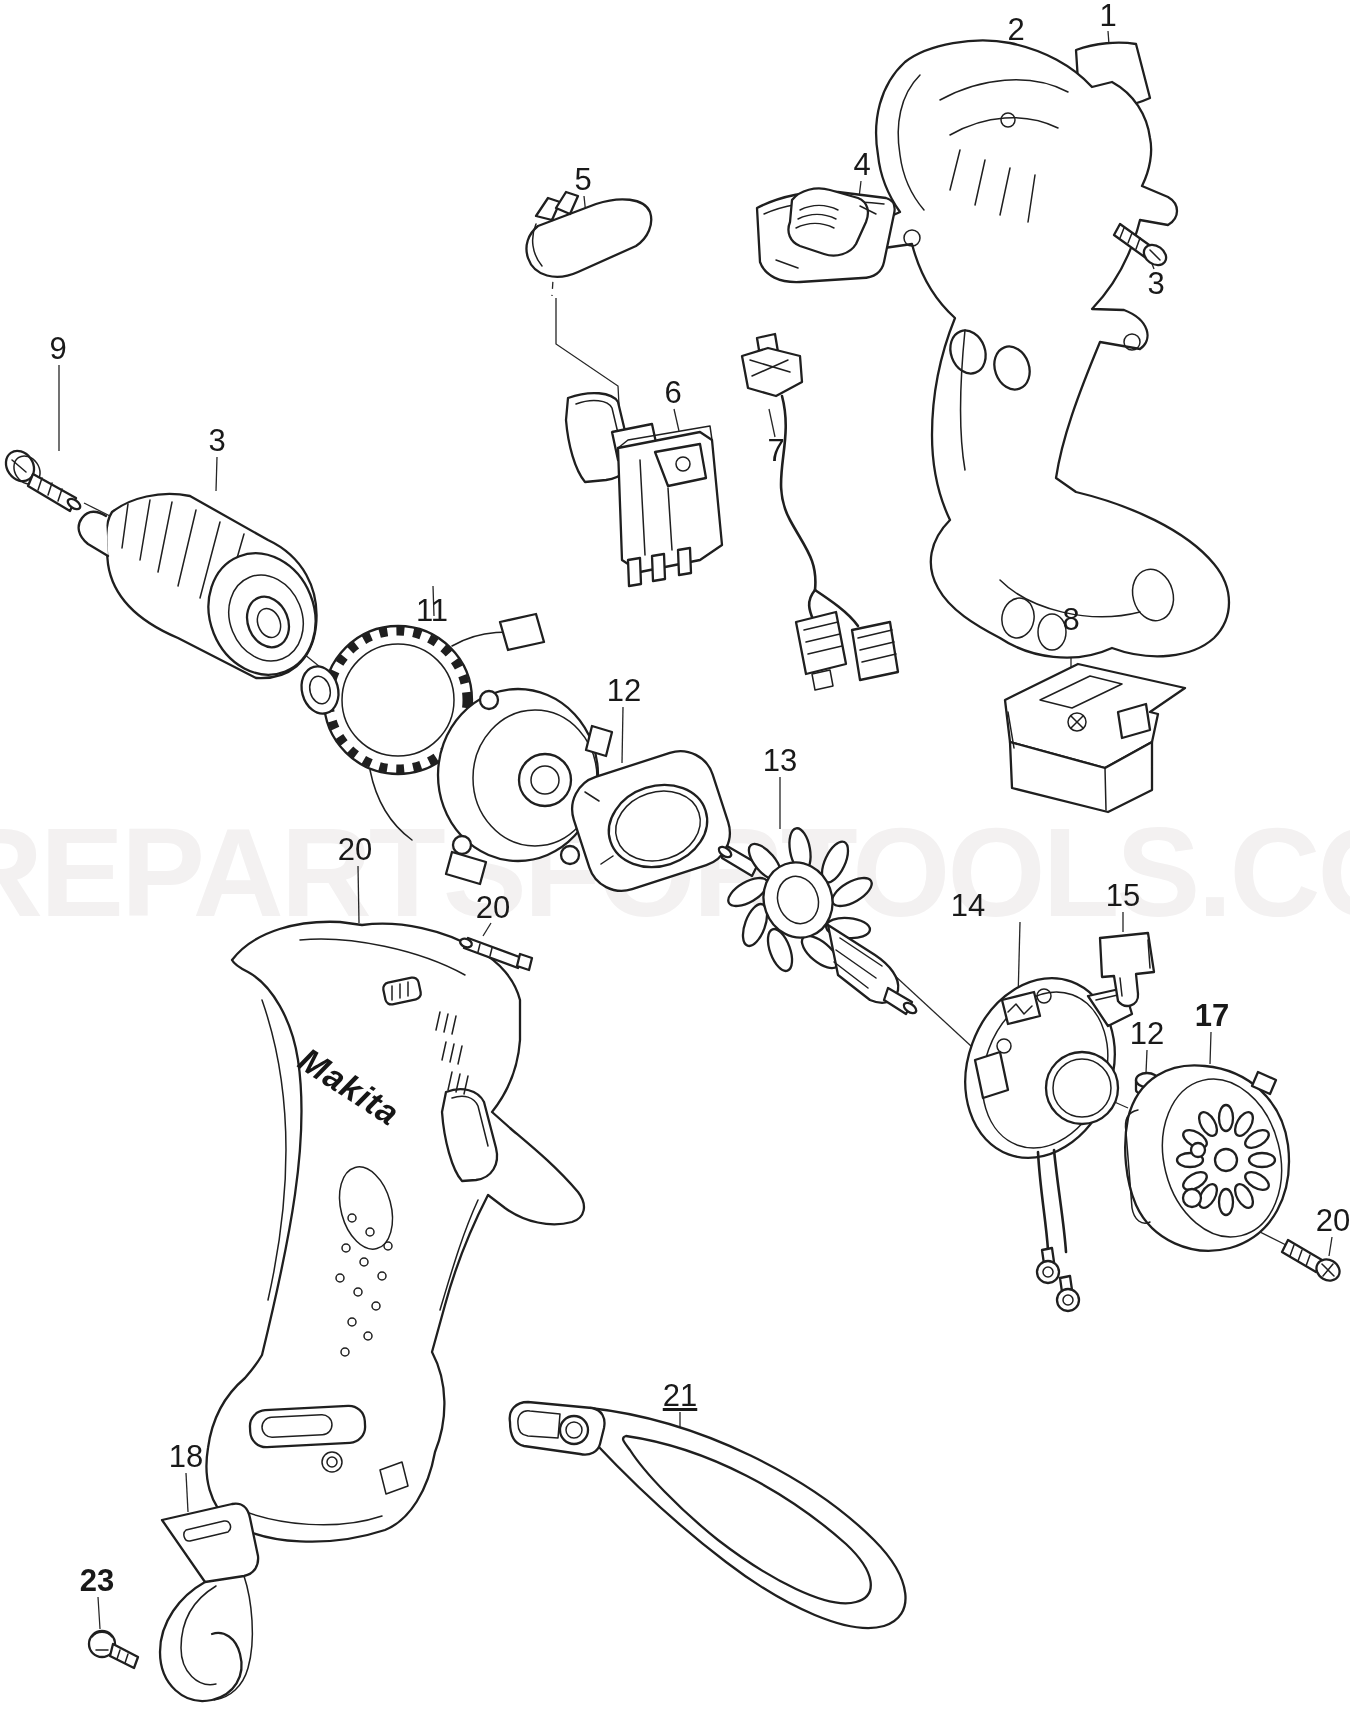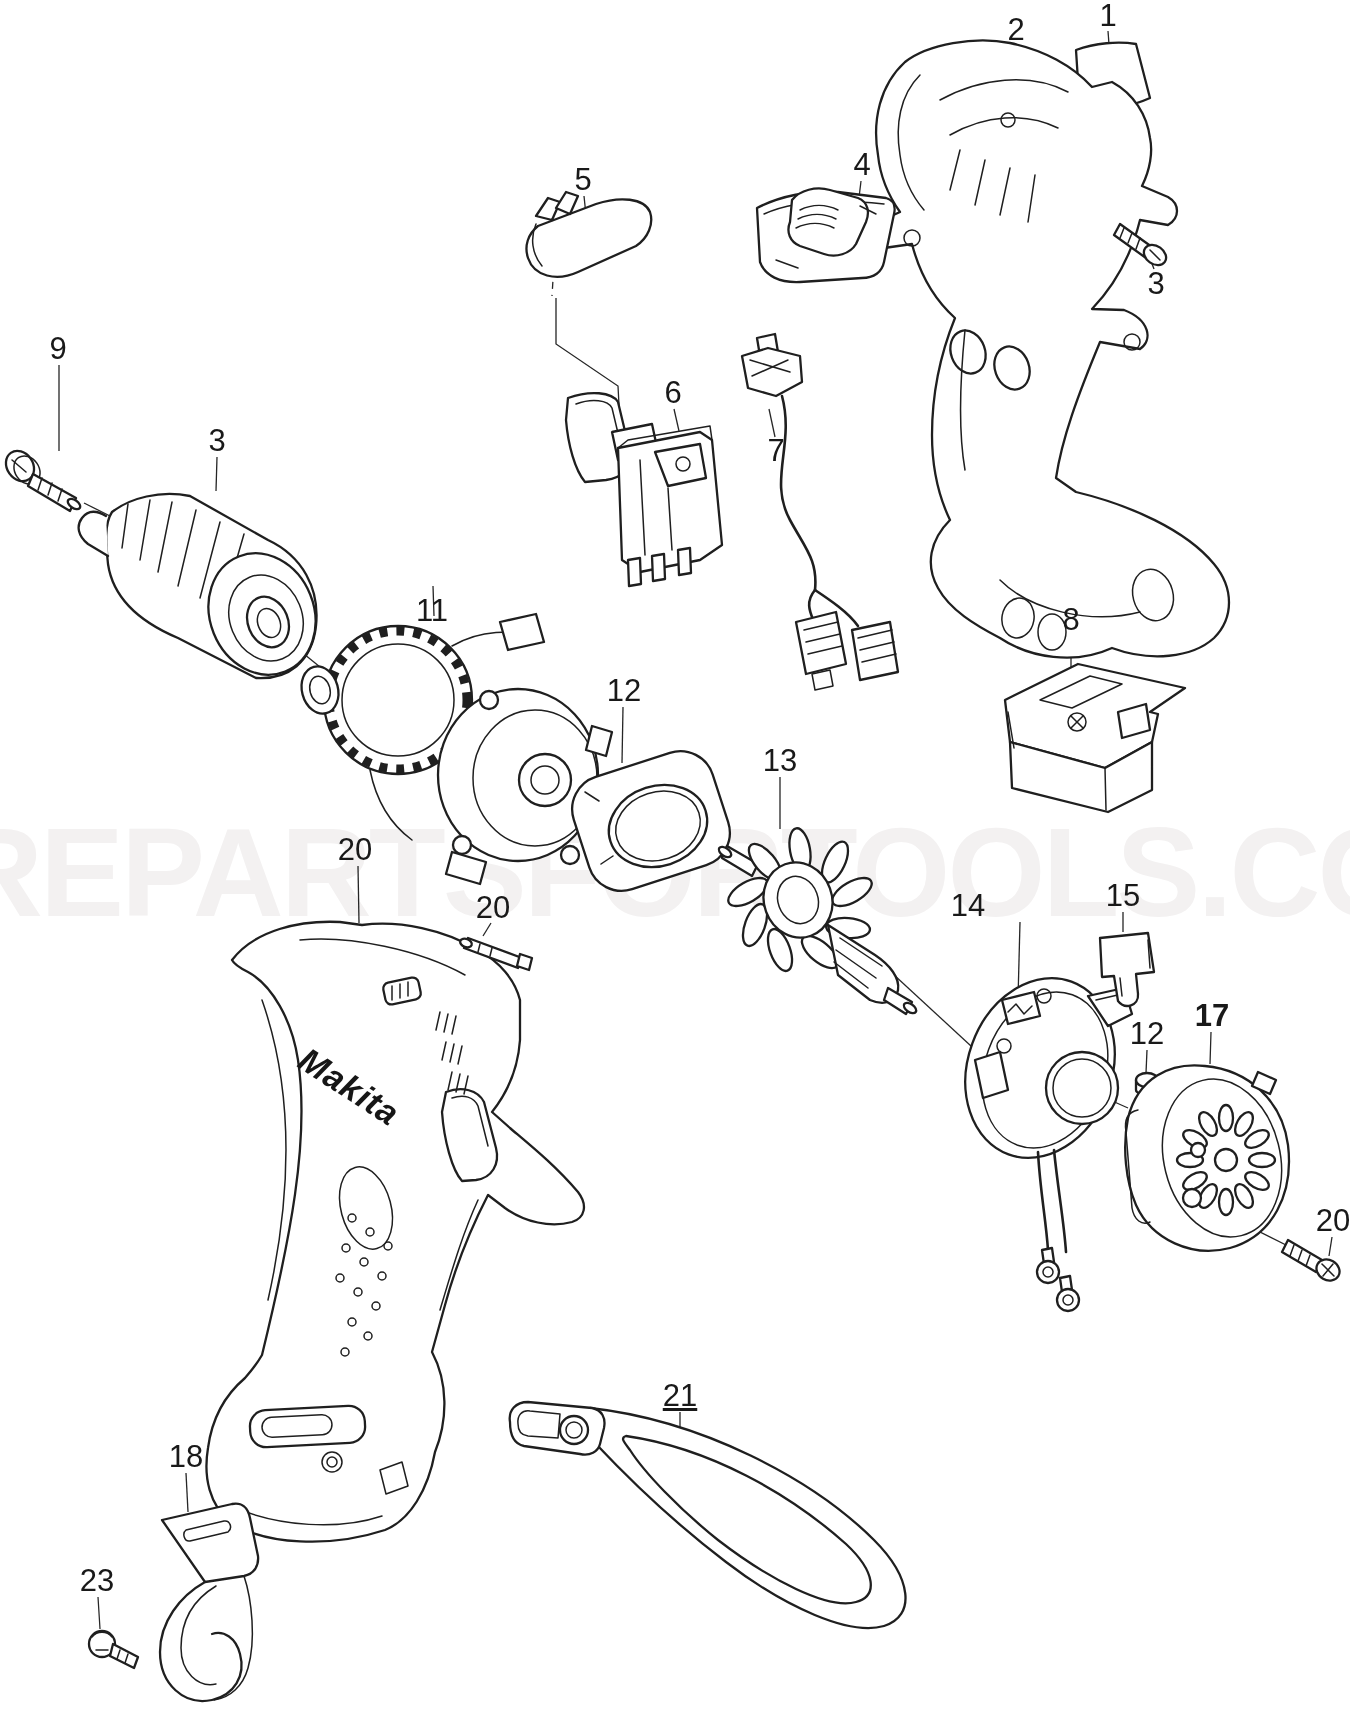--- a/index.html
+++ b/index.html
@@ -452,15 +452,15 @@
       <div class="callout" style="left: 780px; top: 761px;">13</div>
       <div class="callout" style="left: 968px; top: 906px;">14</div>
       <div class="callout" style="left: 1123px; top: 896px;">15</div>
       <div class="callout" style="left: 1147px; top: 1034px;">12</div>
       <div class="callout" style="left: 1212px; top: 1016px; font-weight: bold;">17</div>
       <div class="callout" style="left: 1333px; top: 1221px;">20</div>
       <div class="callout" style="left: 355px; top: 850px;">20</div>
       <div class="callout" style="left: 493px; top: 908px;">20</div>
       <div class="callout" style="left: 680px; top: 1396px; text-decoration: underline;">21</div>
       <div class="callout" style="left: 186px; top: 1457px;">18</div>
-      <div class="callout" style="left: 97px; top: 1581px;">23</div>
+      <div class="callout" style="left: 97px; top: 1581px; font-weight: bold;">23</div>
     </div>
 </div>
 
 </body></html>

